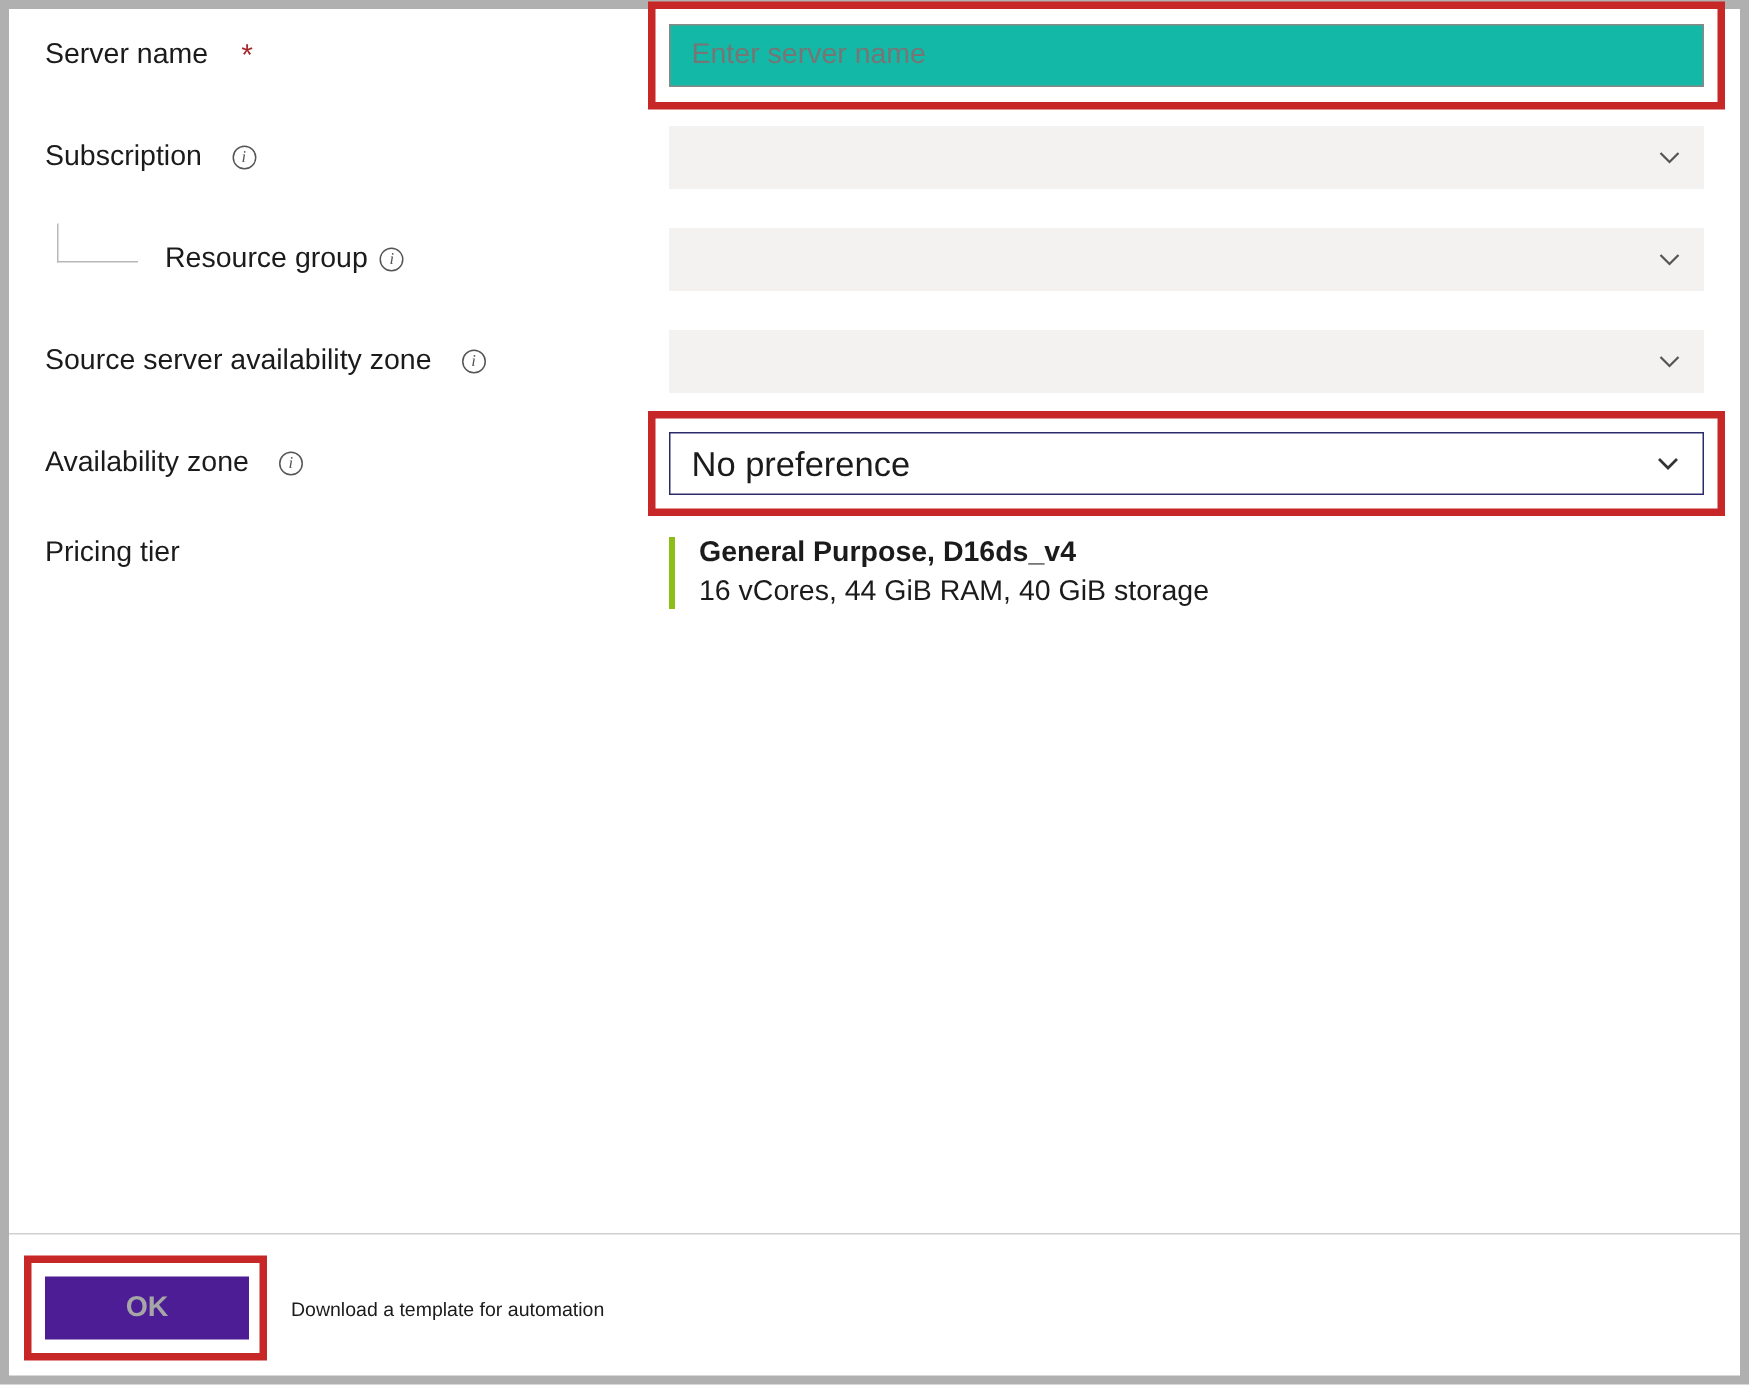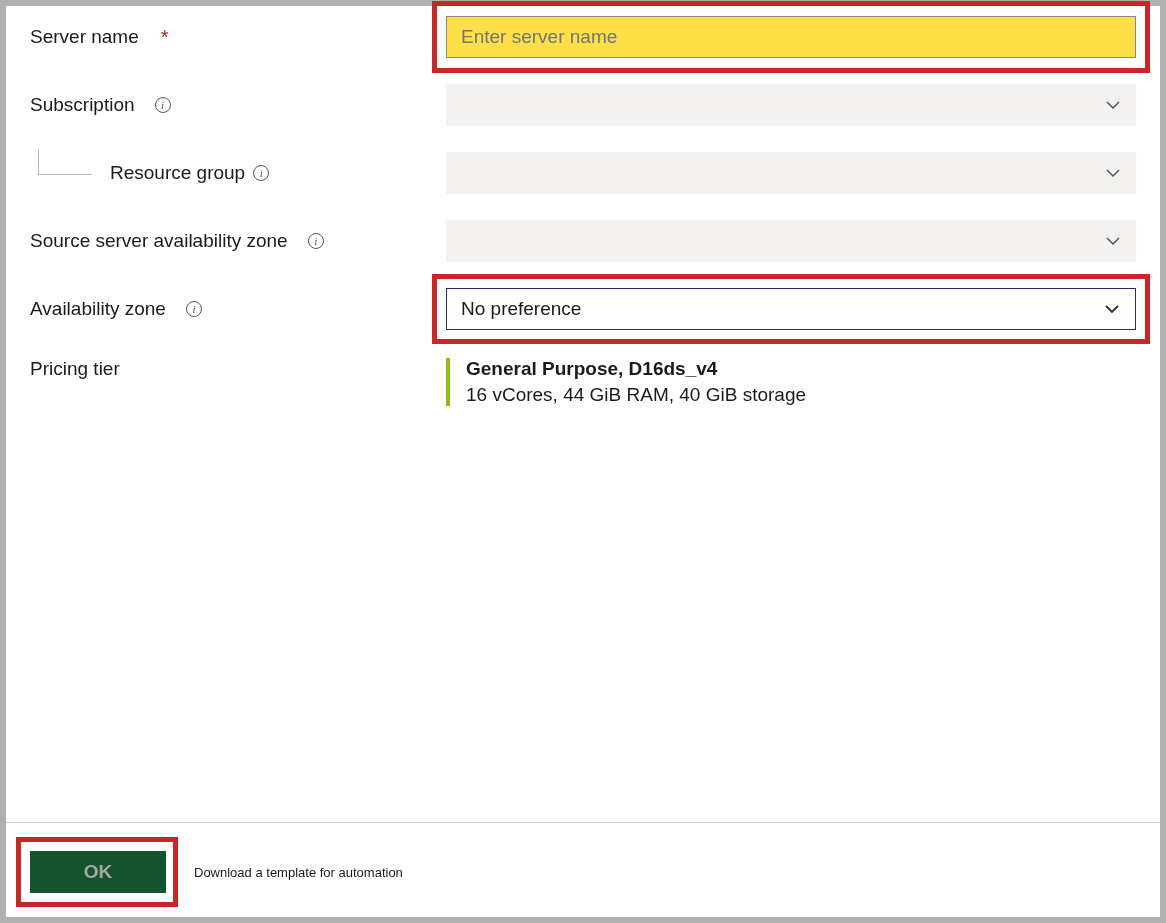--- a/index.html
+++ b/index.html
@@ -79,39 +79,39 @@
     flex: 1;
     position: relative;
   }
   .text-input {
     width: 100%;
     height: 42px;
     border: 1px solid #8a8886;
     padding: 0 14px;
     font-size: 19px;
     color: #1b1b1b;
-    background: #fde047;
+    background: #14b8a6;
   }
   .text-input::placeholder { color: #767676; }
   .dropdown {
     width: 100%;
     height: 42px;
     background: #f3f2f1;
     display: flex;
     align-items: center;
     justify-content: space-between;
     padding: 0 0 0 14px;
     cursor: pointer;
   }
   .dropdown.white {
     background: #fff;
     border: 1px solid #2b2b6b;
   }
   .dropdown-value {
-    font-size: 19px;
+    font-size: 23px;
     color: #1b1b1b;
   }
   .chevron-box {
     width: 46px;
     height: 100%;
     display: flex;
     align-items: center;
     justify-content: center;
   }
   .chevron-down svg { width: 16px; height: 16px; }
@@ -159,21 +159,21 @@
     border-top: 1px solid #d2d0ce;
     padding: 28px 24px 24px 24px;
     display: flex;
     align-items: center;
     gap: 28px;
     position: relative;
   }
   .ok-button {
     width: 136px;
     height: 42px;
-    background: #14532d;
+    background: #4c1d95;
     border: none;
     font-size: 19px;
     font-weight: 600;
     color: #a6a6a6;
     cursor: pointer;
   }
   .ok-highlight {
     position: absolute;
     top: 14px; left: 10px;
     width: 162px; height: 70px;

